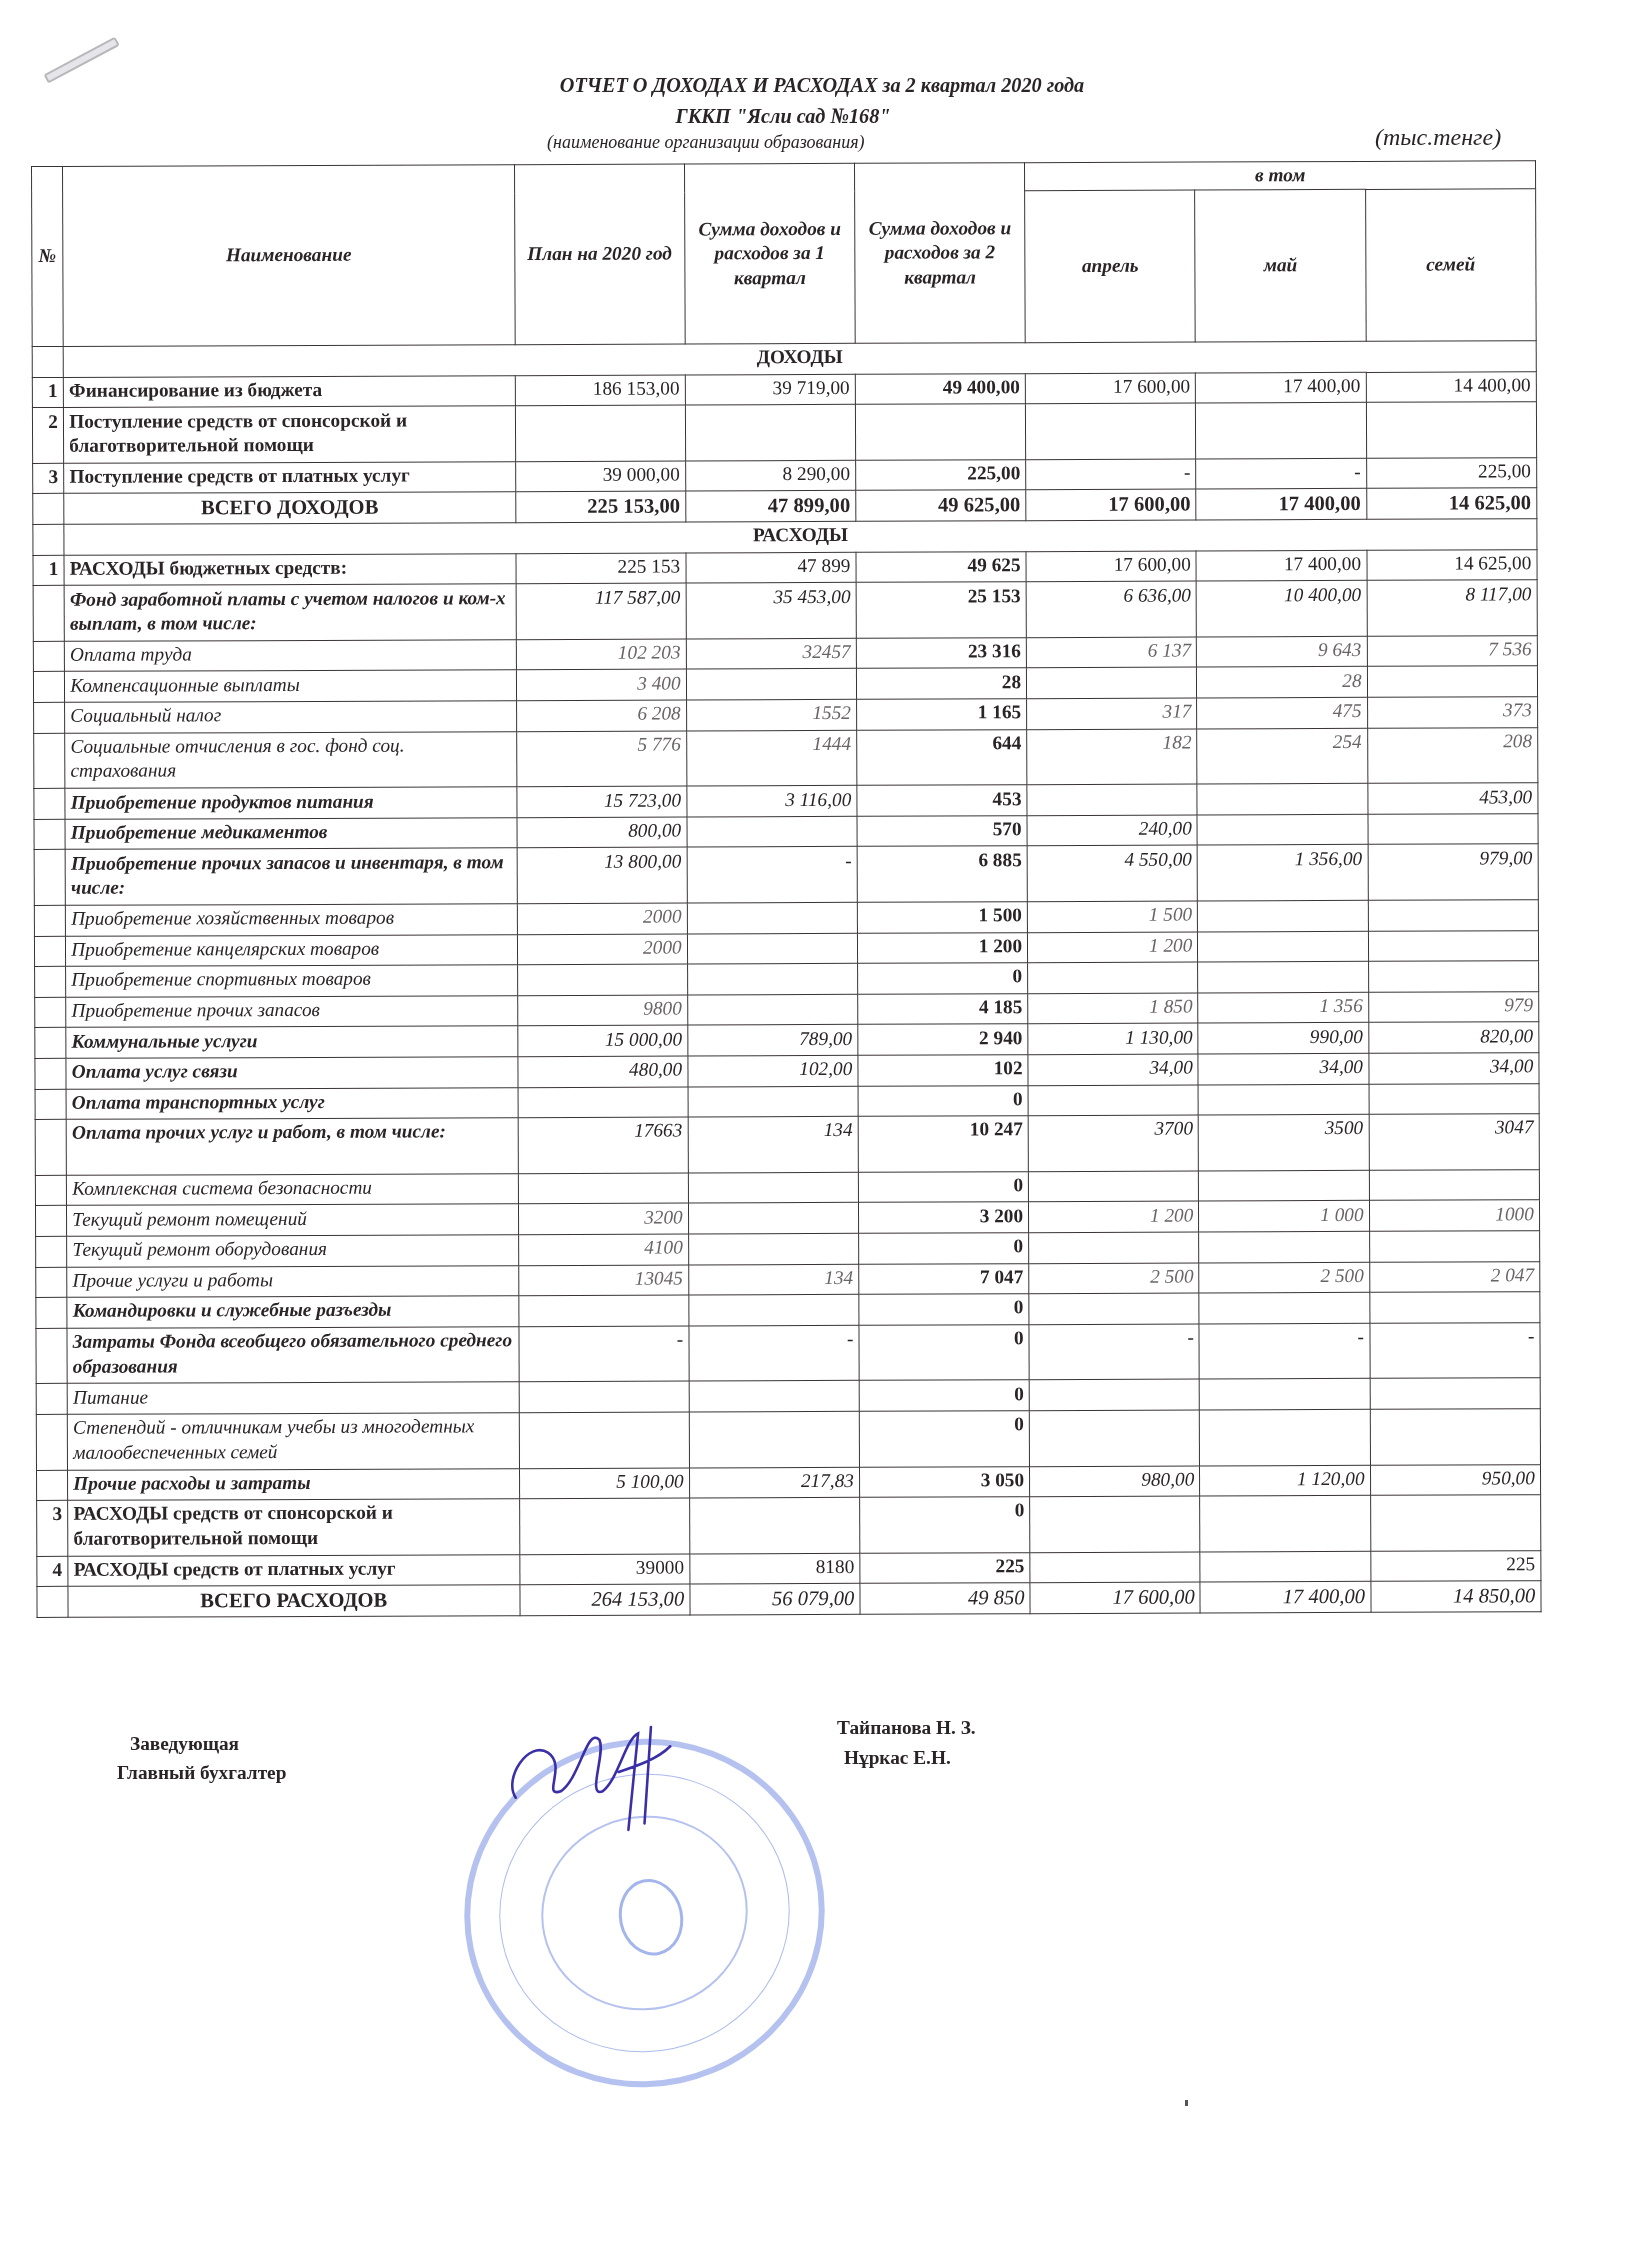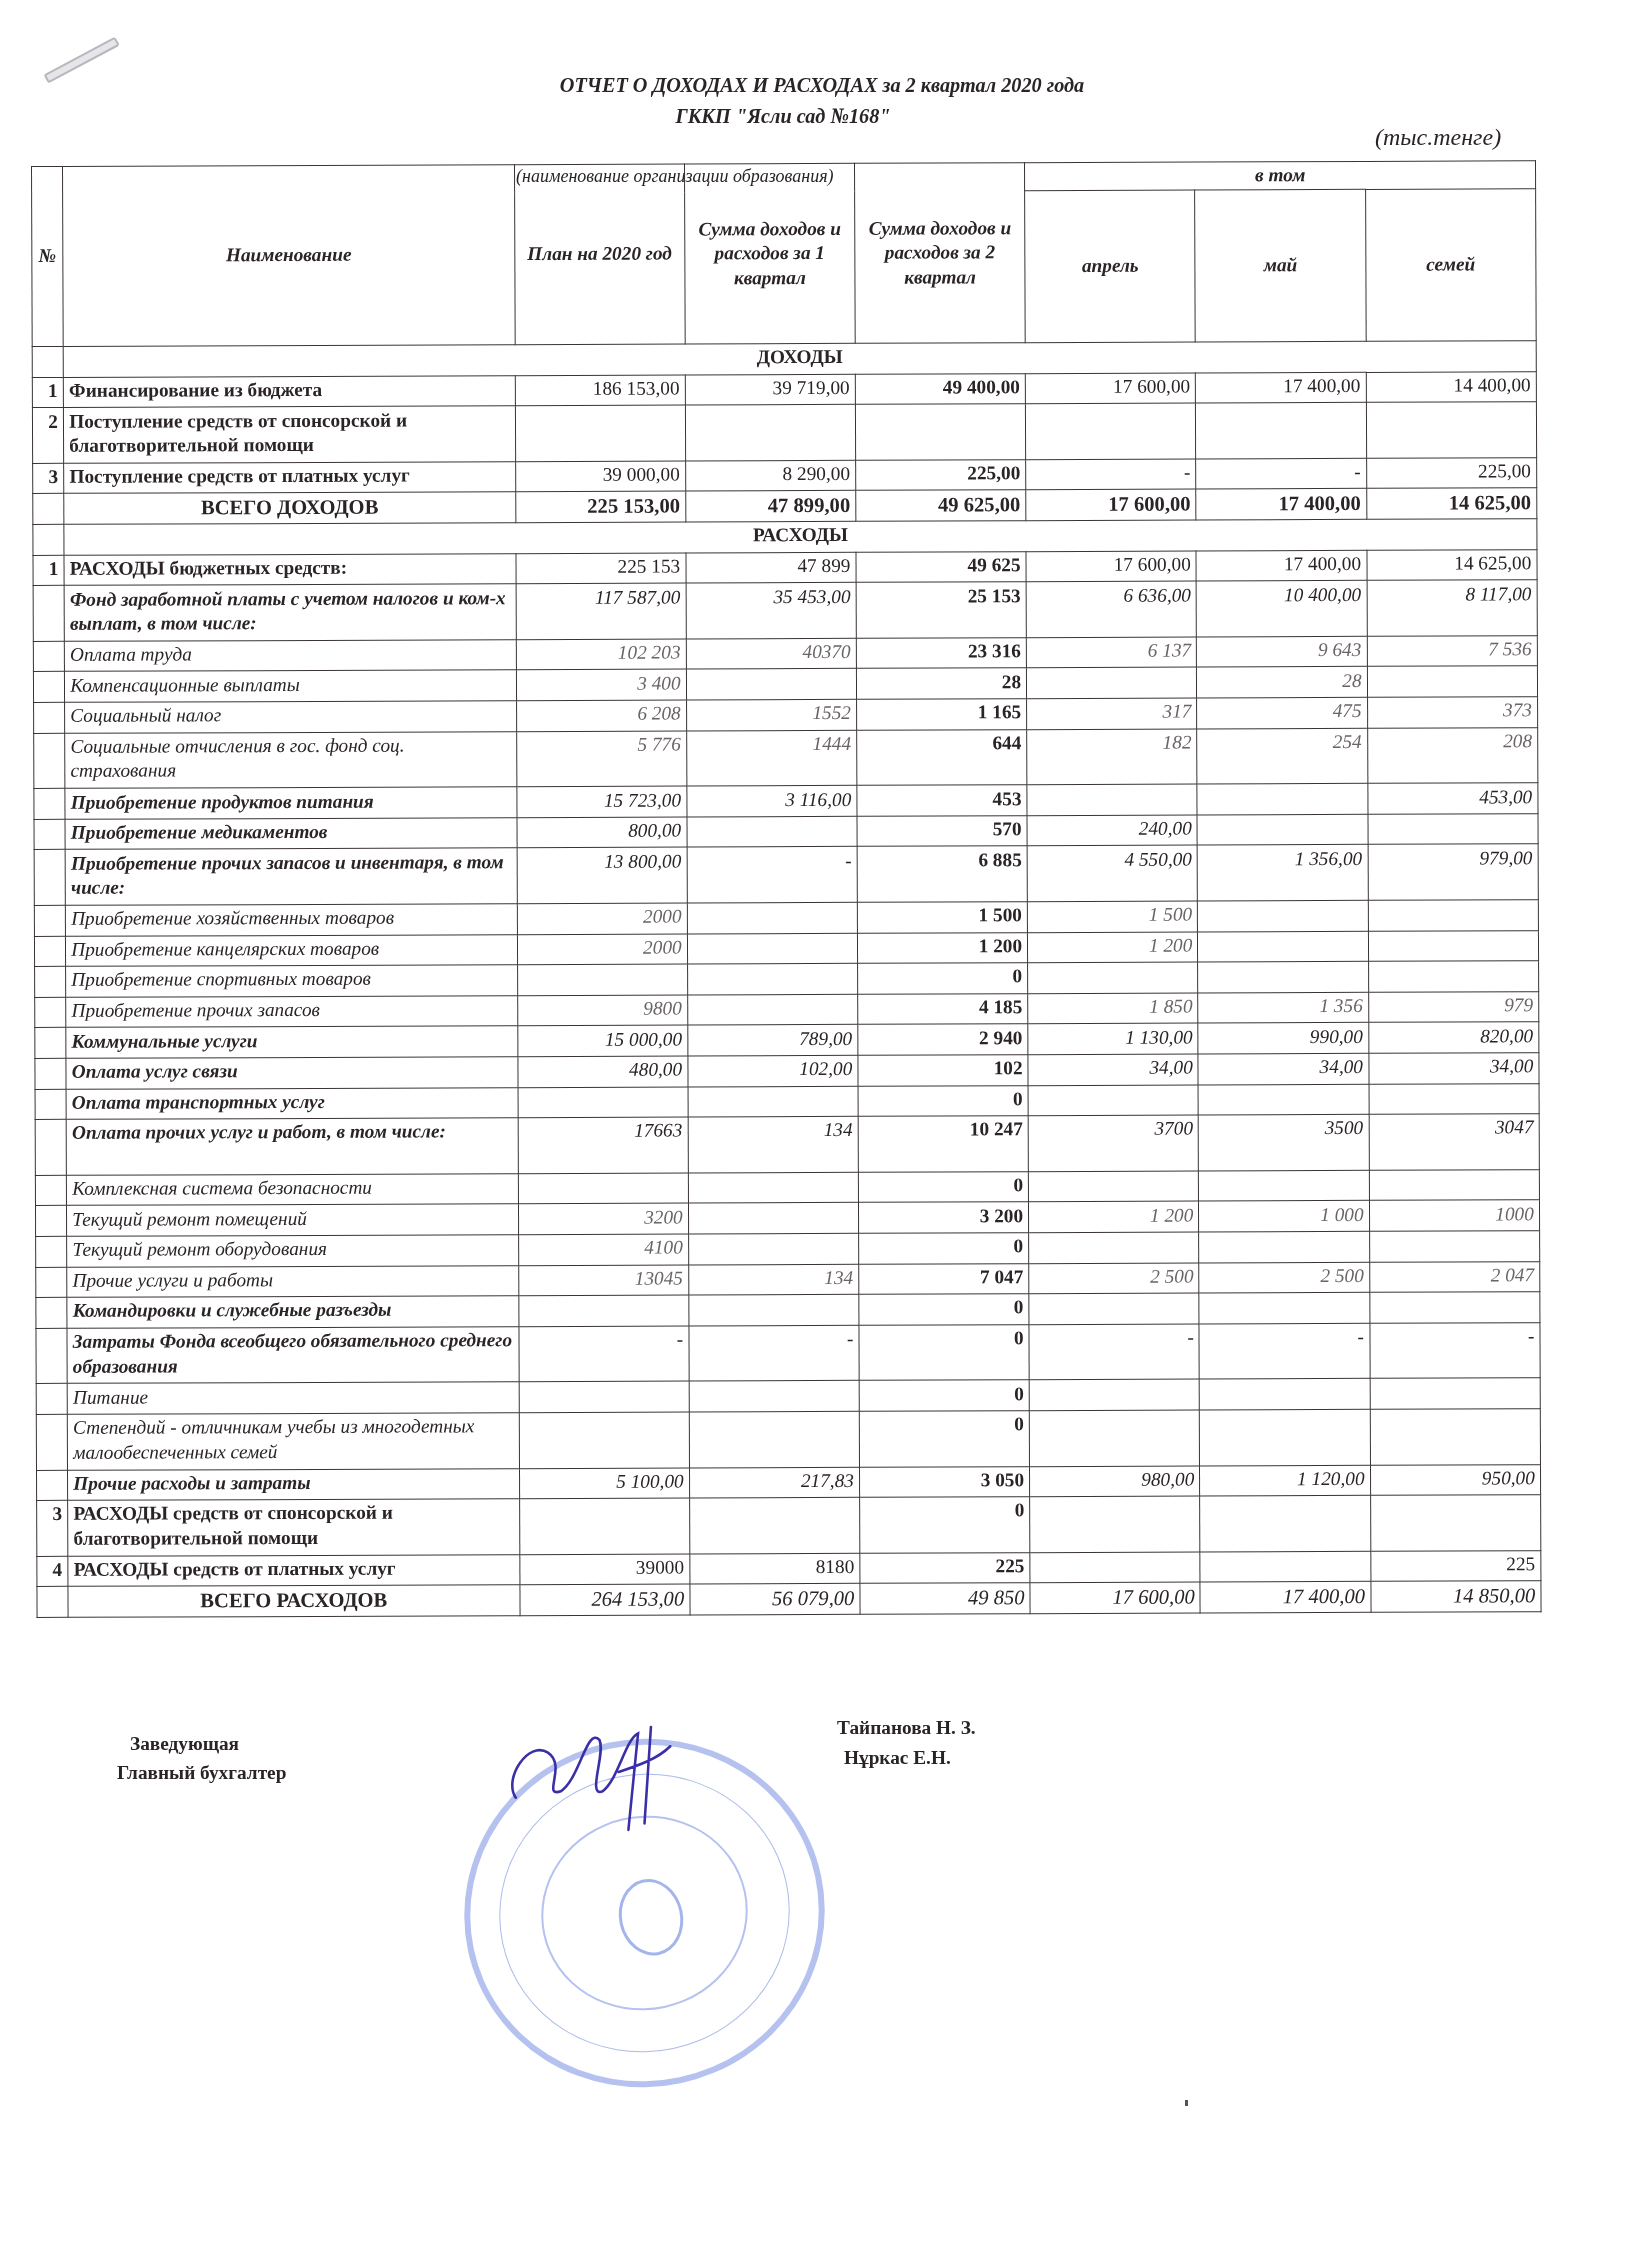--- a/index.html
+++ b/index.html
@@ -8,21 +8,21 @@
     font-family: "Liberation Serif", serif; color: #2a2426;
   }
   .staple {
     position: absolute; left: 46px; top: 74px; width: 77px; height: 6.4px;
     border: 2.6px solid #b8b8bc; border-radius: 2.6px; background: #e6e6ea;
     transform: rotate(-28deg); transform-origin: left center;
   }
   .title-block { position: absolute; left: 0; width: 1644px; text-align: center; }
   .title1 { top: 72px; left: 0; font-size: 22px; font-weight: bold; font-style: italic; transform: scaleX(0.92); }
   .title2 { top: 103px; left: -39px; font-size: 22px; font-weight: bold; font-style: italic; transform: scaleX(0.92); }
-  .org-caption { position: absolute; left: 516px; top: 132px; font-size: 18px; font-style: italic; margin-top: 34px; }
+  .org-caption { position: absolute; left: 547px; top: 132px; font-size: 18px; font-style: italic; }
   .units { position: absolute; left: 1375px; top: 124px; font-size: 24px; font-style: italic; }
 
   table.report {
     position: absolute; left: 31px; top: 166px; width: 1505px;
     border-collapse: collapse; table-layout: fixed;
     transform: rotate(-0.22deg); transform-origin: left top;
   }
   table.report td, table.report th {
     border: 1.3px solid #3a3436; padding: 1.3px 5.2px; vertical-align: top;
     font-size: 19.3px; line-height: 24.5px;
@@ -156,21 +156,21 @@
         <td class="c-num i">35 453,00</td>
         <td class="c-num b">25 153</td>
         <td class="c-num i">6 636,00</td>
         <td class="c-num i">10 400,00</td>
         <td class="c-num i">8 117,00</td>
       </tr>
       <tr class="r1">
         <td class="c-no"></td>
         <td class="i">Оплата труда</td>
         <td class="c-num i gray">102 203</td>
-        <td class="c-num i gray">40370</td>
+        <td class="c-num i gray">32457</td>
         <td class="c-num b">23 316</td>
         <td class="c-num i gray">6 137</td>
         <td class="c-num i gray">9 643</td>
         <td class="c-num i gray">7 536</td>
       </tr>
       <tr class="r1">
         <td class="c-no"></td>
         <td class="i">Компенсационные выплаты</td>
         <td class="c-num i gray">3 400</td>
         <td class="c-num i gray"></td>

